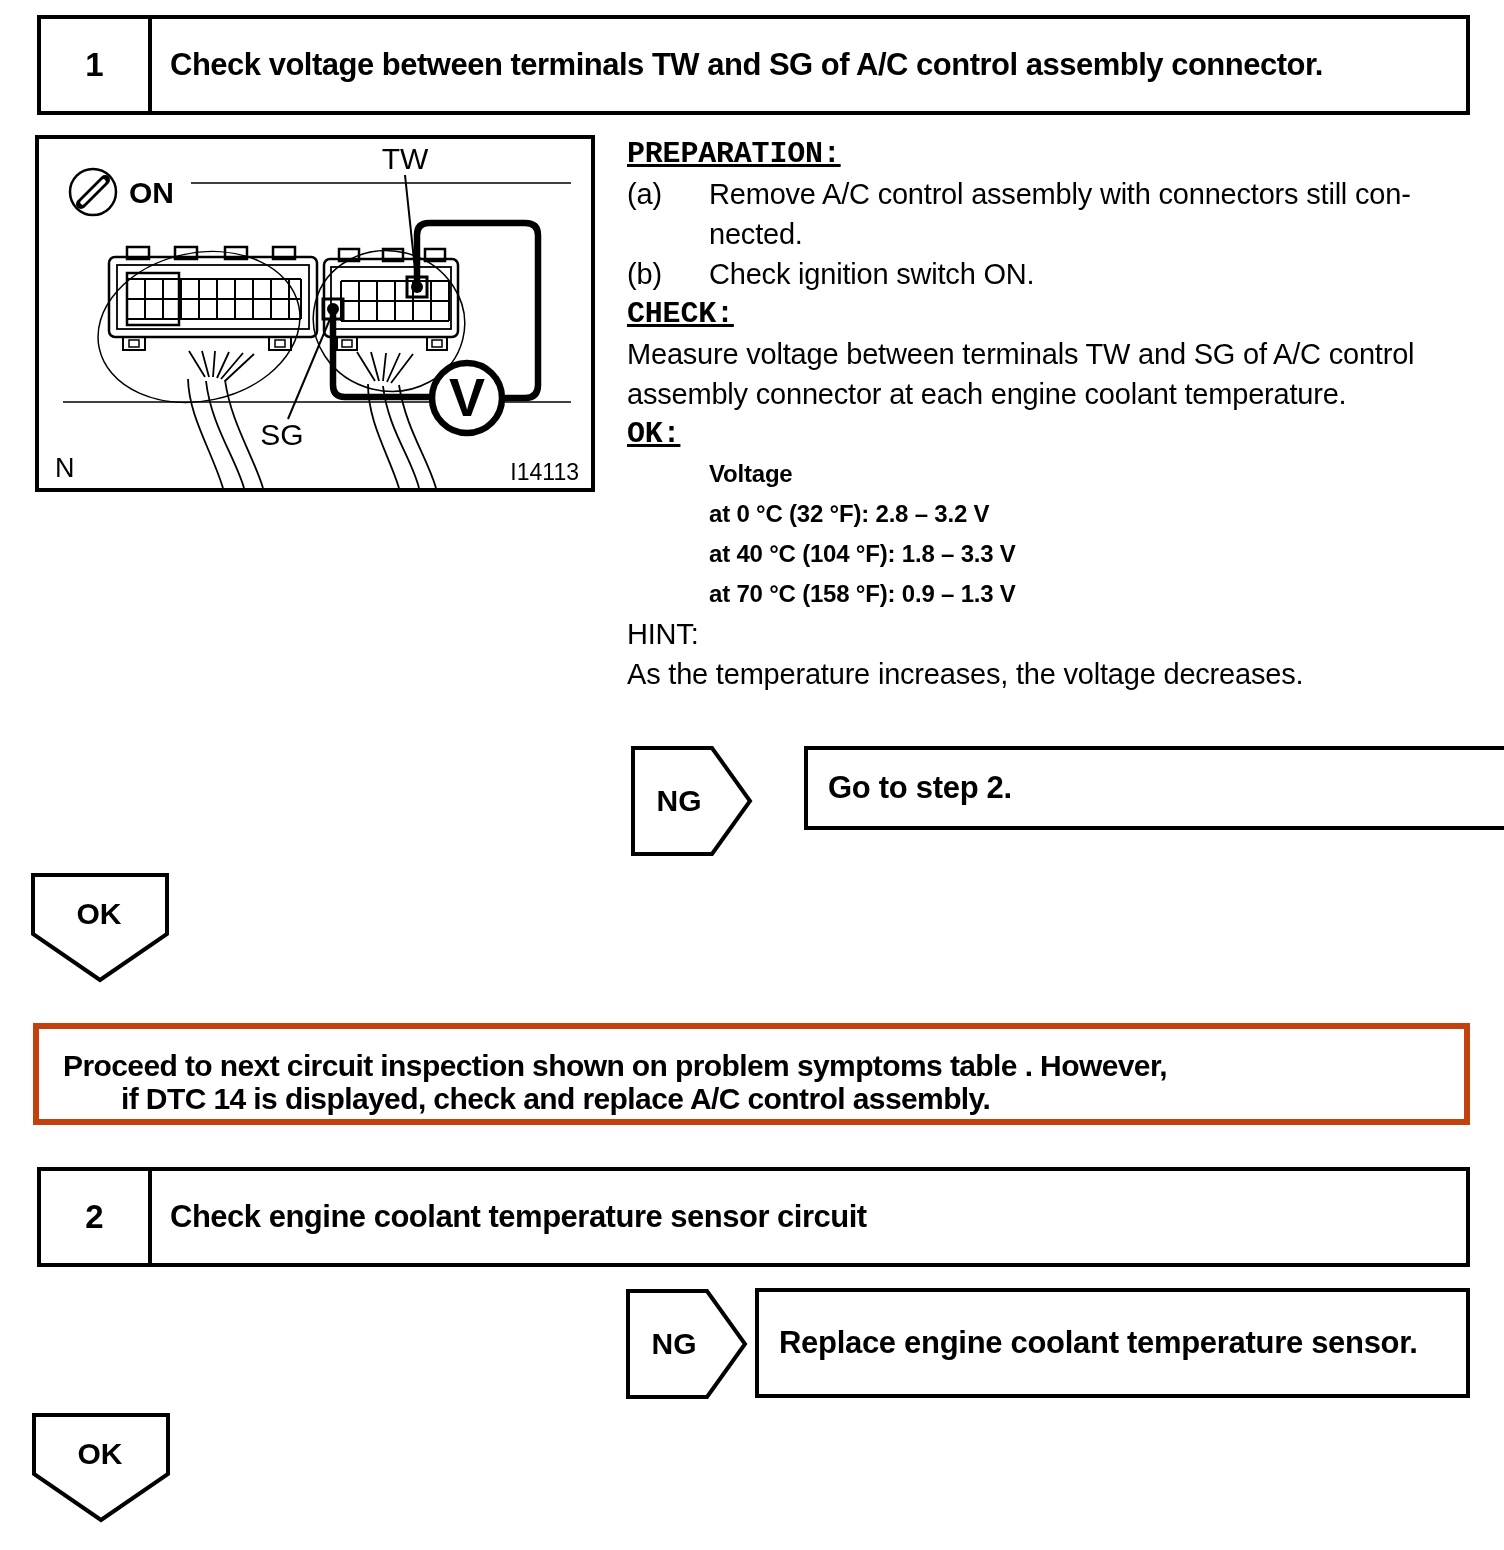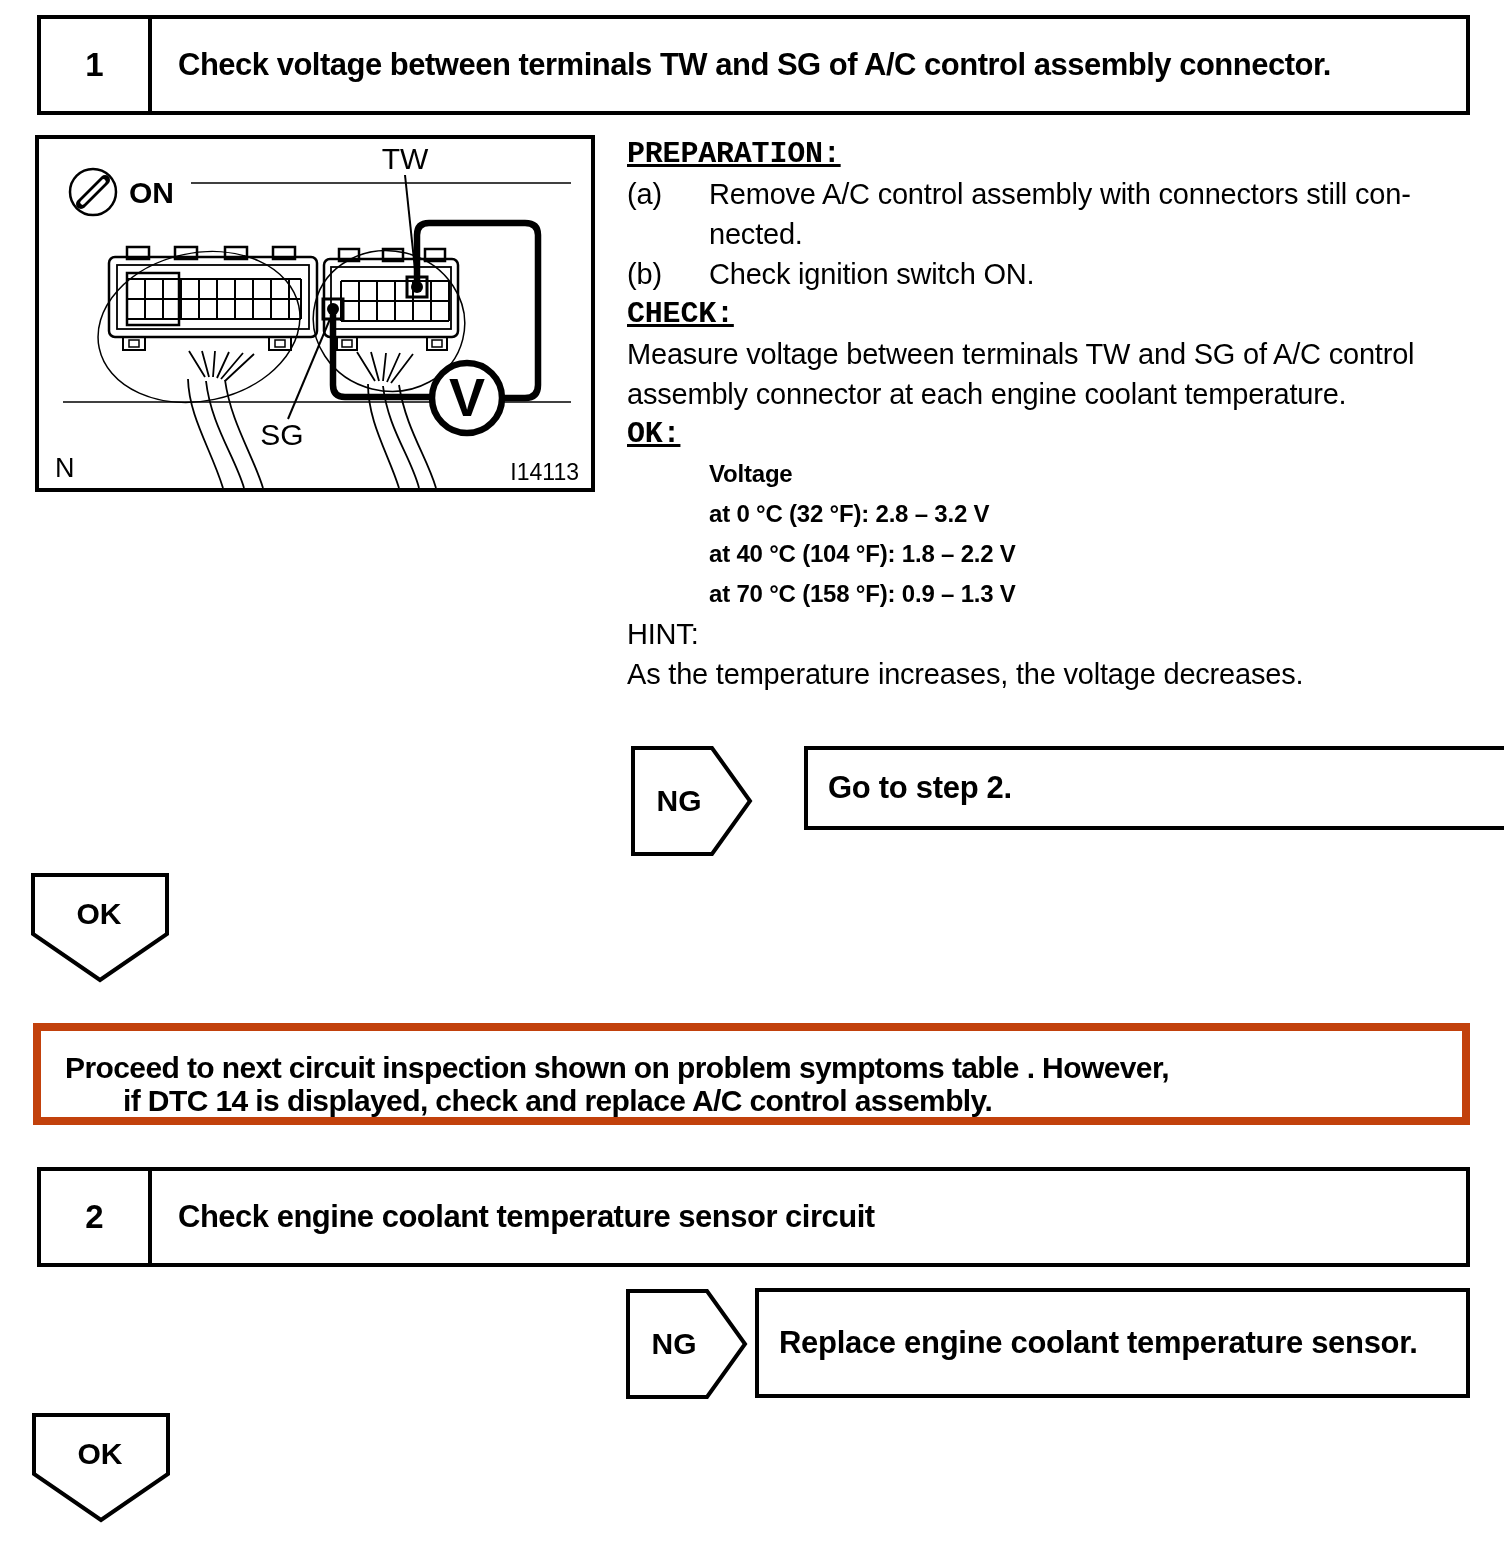--- a/index.html
+++ b/index.html
@@ -6,35 +6,35 @@
   .page{
     position:relative;width:1504px;height:1550px;background:#fff;color:#000;
     font-family:"Liberation Sans",sans-serif;overflow:hidden;
     -webkit-font-smoothing:antialiased;
   }
   .page *{box-sizing:border-box;}
   svg{font-family:inherit;}
   
   .step-header{position:absolute;left:37px;width:1433px;height:100px;border:4px solid #000;display:flex;background:#fff;}
   .step-num{width:111px;border-right:4px solid #000;display:flex;align-items:center;justify-content:center;font-weight:bold;font-size:33px;}
-  .step-title{flex:1;display:flex;align-items:center;padding-left:26px;font-weight:bold;font-size:31px;letter-spacing:-0.5px;}
+  .step-title{flex:1;display:flex;align-items:center;padding-left:18px;font-weight:bold;font-size:31px;letter-spacing:-0.5px;}
   
   .figure{position:absolute;left:35px;top:135px;width:560px;height:357px;border:4px solid #000;background:#fff;}
   
   .rc{position:absolute;left:627px;top:134px;width:872px;font-size:29px;line-height:40px;letter-spacing:-0.2px;}
   .rc .h{font-weight:bold;text-decoration:underline;font-size:30px;font-family:Liberation Mono, monospace;}
   .prep-item{display:flex;}
   .prep-item .marker{width:82px;flex:0 0 82px;}
   .spec{margin-left:82px;font-weight:bold;font-size:24px;}
   .plain{font-weight:normal;}
   
   .ng-shape{position:absolute;}
   .action-box{position:absolute;border:4px solid #000;display:flex;align-items:center;padding-left:20px;font-weight:bold;font-size:31px;background:#fff;letter-spacing:-0.3px;}
   
-  .notice{position:absolute;left:33px;top:1023px;width:1437px;height:102px;border:8px solid #c2410c;padding-top:20px;background:#fff;}
+  .notice{position:absolute;left:33px;top:1023px;width:1437px;height:102px;border:6px solid #c2410c;padding-top:20px;background:#fff;}
   .notice .l1{margin-left:24px;font-weight:bold;font-size:30px;line-height:33px;letter-spacing:-0.6px;}
   .notice .l2{margin-left:82px;font-weight:bold;font-size:30px;line-height:33px;letter-spacing:-0.6px;}
 </style>
 </head>
 <body>
 
 <div class="page">
 
   <div class="step-header" style="top:15px;">
     <div class="step-num">1</div>
@@ -133,21 +133,21 @@
     <div class="prep-item">
       <span class="marker">(b)</span>
       <div>Check ignition switch ON.</div>
     </div>
     <div class="h">CHECK:</div>
     <div>Measure voltage between terminals TW and SG of A/C control</div>
     <div>assembly connector at each engine coolant temperature.</div>
     <div class="h">OK:</div>
     <div class="spec">Voltage</div>
     <div class="spec">at 0 °C (32 °F): 2.8 – 3.2 V</div>
-    <div class="spec">at 40 °C (104 °F): 1.8 – 2.2 V</div>
+    <div class="spec">at 40 °C (104 °F): 1.8 – 3.3 V</div>
     <div class="spec">at 70 °C (158 °F): 0.9 – 1.3 V</div>
     <div class="plain">HINT:</div>
     <div class="plain">As the temperature increases, the voltage decreases.</div>
   </div>
 
   <svg class="ng-shape" style="left:630px;top:745px;" width="124" height="112">
     <polygon points="3,3 82,3 120,56 82,109 3,109" fill="#fff" stroke="#000" stroke-width="4"></polygon>
     <text x="49" y="66" font-size="30" font-weight="bold" text-anchor="middle">NG</text>
   </svg>
   <div class="action-box" style="left:804px;top:746px;width:712px;height:84px;">

